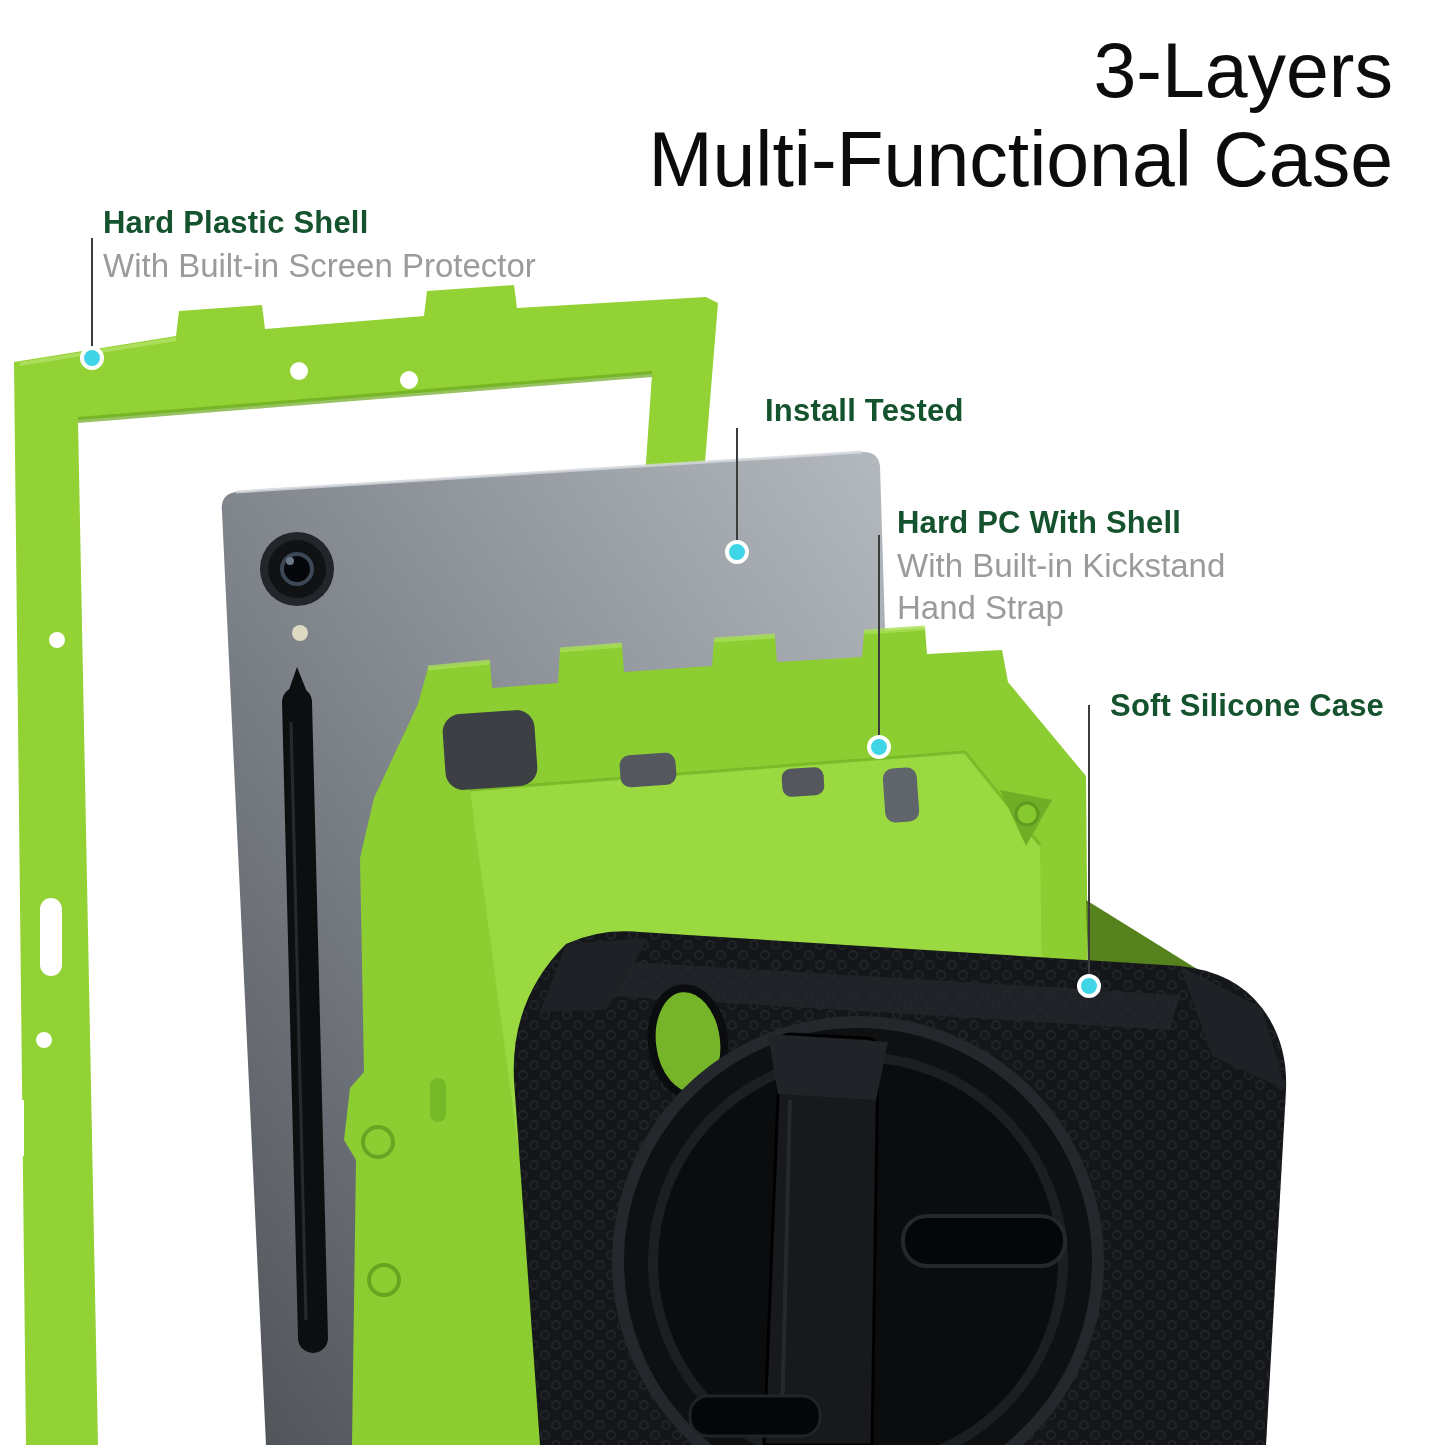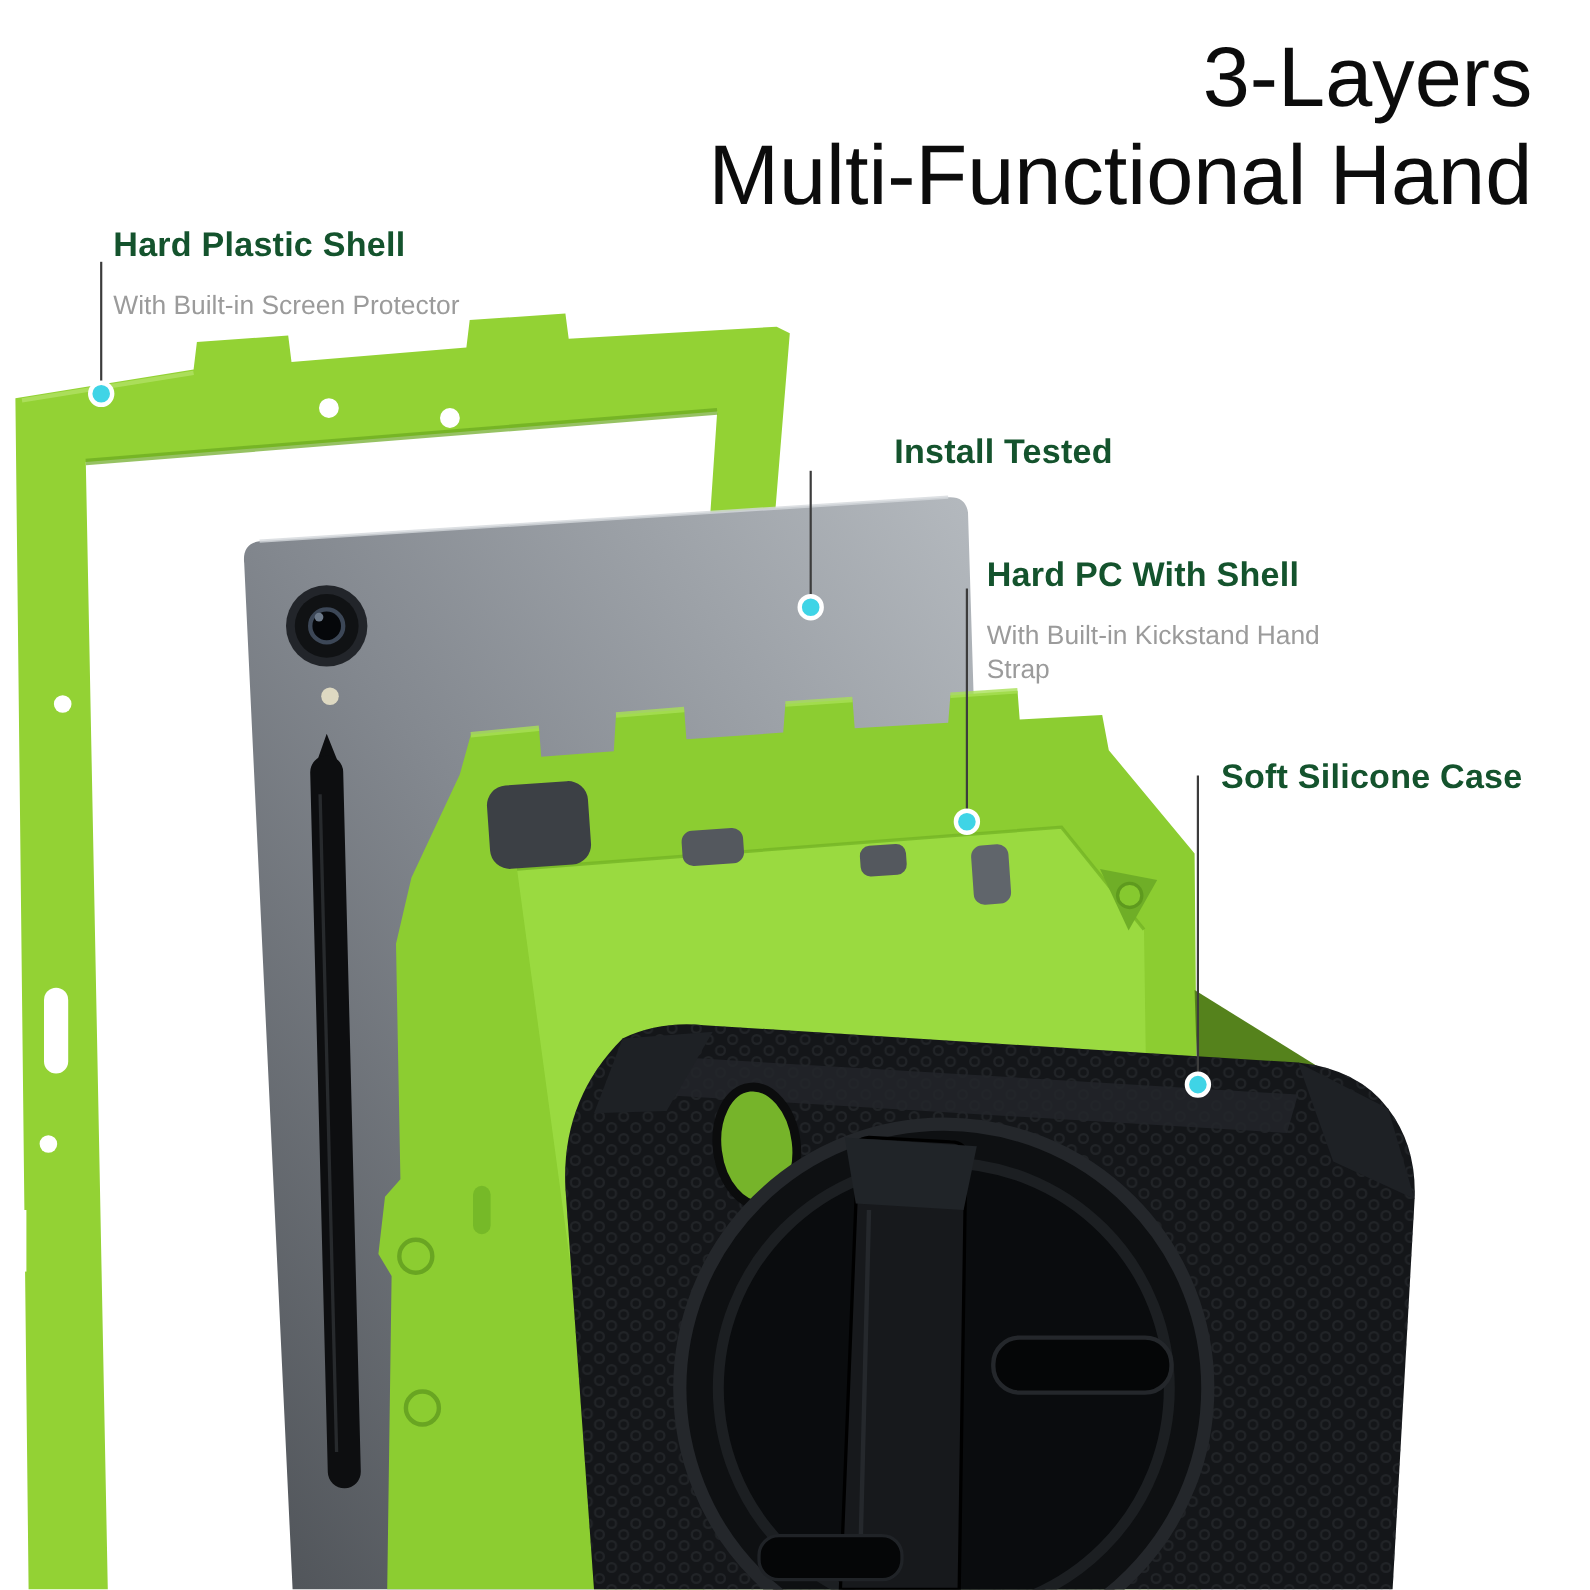--- a/index.html
+++ b/index.html
@@ -9,21 +9,21 @@
     position:relative;overflow:hidden;
   }
   .stage{position:absolute;inset:0;width:1445px;height:1421px;}
   svg.art{position:absolute;top:0;left:0;}
   .title{
     position:absolute;top:26px;right:52px;text-align:right;
     color:#0c0c0c;font-size:77px;line-height:1.16;font-weight:400;
   }
   .callout{position:absolute;}
   .callout .label{font-weight:700;font-size:31px;color:#14532d;letter-spacing:.2px;}
-  .callout .sub{font-size:24px;color:#9b9b9b;font-weight:400;margin-top:22px;line-height:1.28;}
+  .callout .sub{font-size:33px;color:#9b9b9b;font-weight:400;margin-top:4px;line-height:1.28;}
   .w-narrow .sub{max-width:330px;}
 </style>
 </head>
 <body>
 
 <div class="stage">
 
   <svg class="art" width="1445" height="1445" viewBox="0 0 1445 1445">
     <defs>
       <linearGradient id="tabGrad" x1="0" y1="1" x2="1" y2="0">
@@ -115,29 +115,29 @@
       <line x1="879" y1="535" x2="879" y2="739" stroke="#3c3c3c" stroke-width="2"></line>
       <circle cx="879" cy="747" r="10" stroke="#ffffff" stroke-width="4" fill="#3FD4E6"></circle>
 
       <line x1="1089" y1="705" x2="1089" y2="978" stroke="#3c3c3c" stroke-width="2"></line>
       <circle cx="1089" cy="986" r="10" stroke="#ffffff" stroke-width="4" fill="#3FD4E6"></circle>
     </g>
   </svg>
 
   <div class="title">
     <div>3-Layers</div>
-    <div>Multi-Functional Hand</div>
+    <div>Multi-Functional Case</div>
   </div>
 
   <div class="callout" style="left:103px;top:205px;">
     <div class="label">Hard Plastic Shell</div>
     <div class="sub">With Built-in Screen Protector</div>
   </div>
 
-  <div class="callout" style="left:765px;top:393px;margin-left:48px;">
+  <div class="callout" style="left:765px;top:393px;">
     <div class="label">Install Tested</div>
   </div>
 
   <div class="callout w-narrow" style="left:897px;top:505px;">
     <div class="label">Hard PC With Shell</div>
     <div class="sub">With Built-in Kickstand Hand Strap</div>
   </div>
 
   <div class="callout" style="left:1110px;top:688px;">
     <div class="label">Soft Silicone Case</div>

